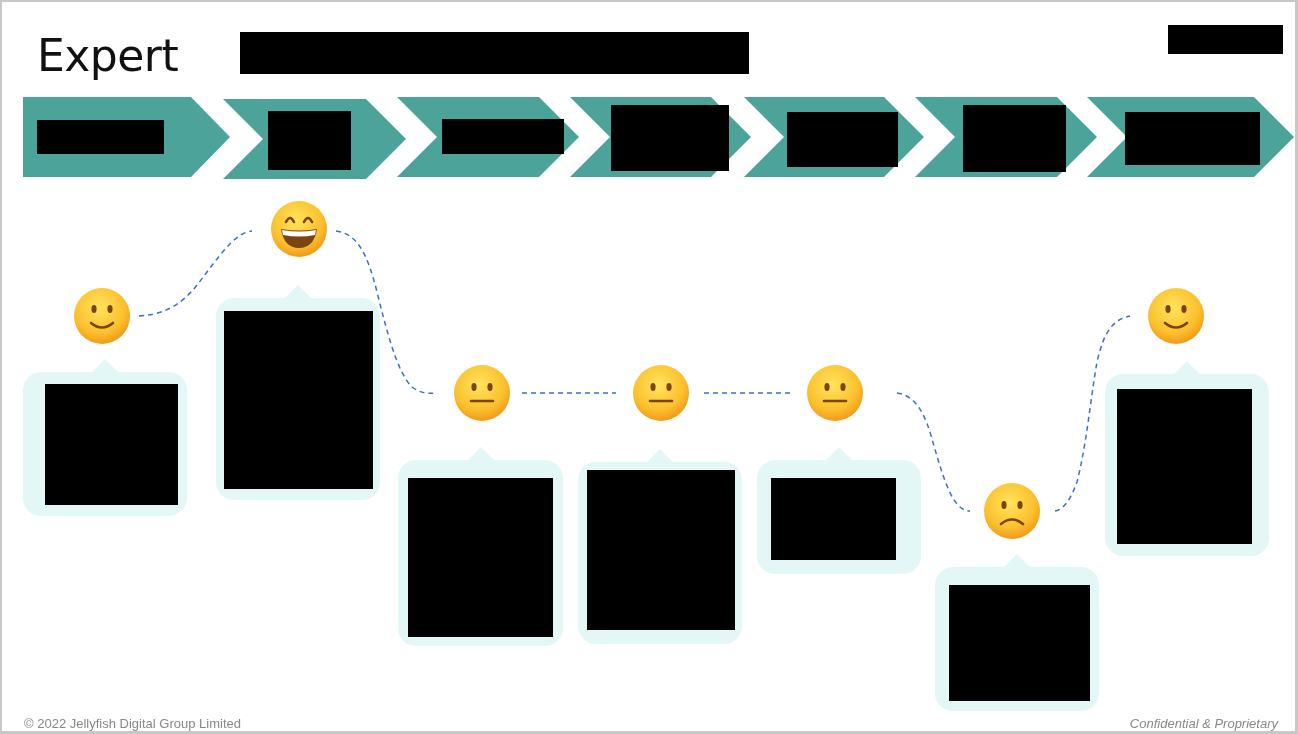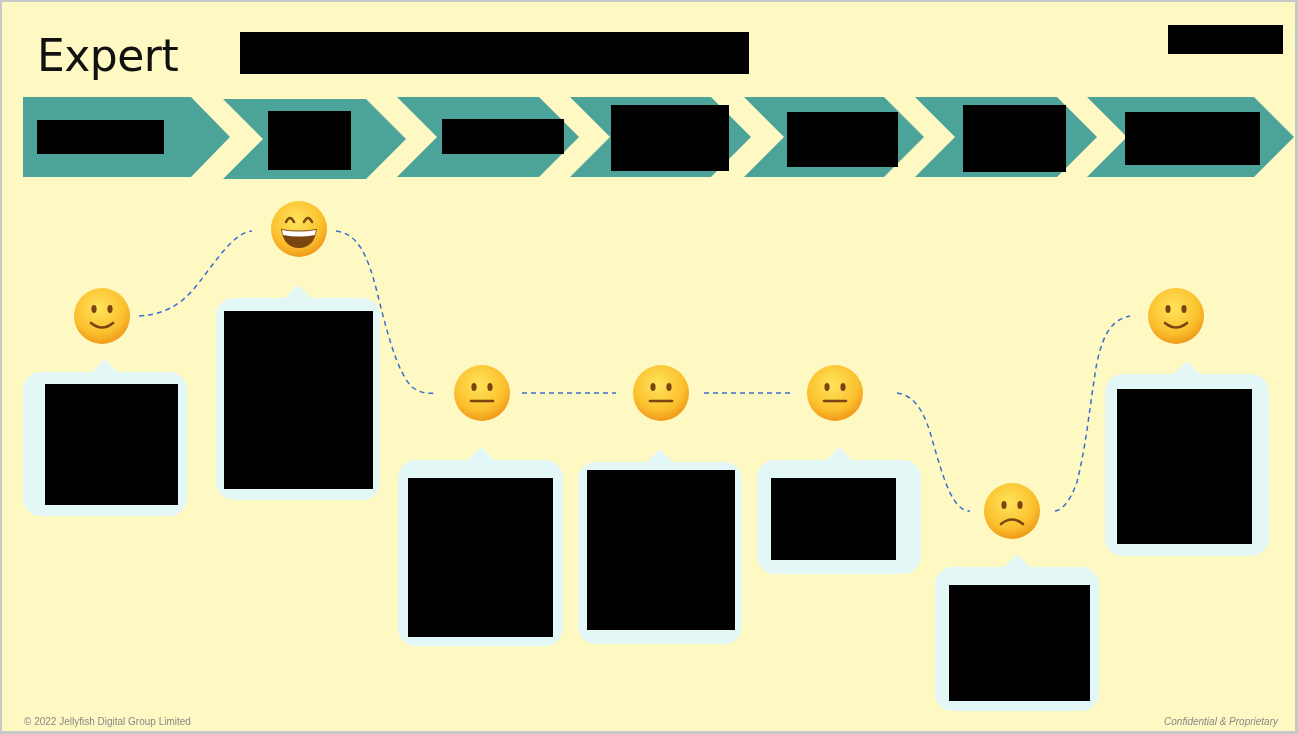--- a/index.html
+++ b/index.html
@@ -1,24 +1,24 @@
 <!DOCTYPE html>
 <html><head>
   <meta charset="utf-8">
   <style>
     html, body { margin: 0; padding: 0; }
     body { width: 1298px; height: 734px; background: #c8c8c8; font-family: "Liberation Sans", sans-serif; }
-    .slide { position: absolute; left: 2px; top: 2px; width: 1293px; height: 729px; background: #fef9c3; overflow: hidden; }
+    .slide { position: absolute; left: 2px; top: 2px; width: 1293px; height: 729px; background: #ffffff; overflow: hidden; }
     .title { position: absolute; left: 35px; top: 28px; font-size: 44px; color: #111; font-family: "DejaVu Sans", sans-serif; letter-spacing: -0.5px; }
     .redact { position: absolute; background: #000; }
     .chev-svg { position: absolute; left: 0; top: 0; }
     .bubble { position: absolute; background: #e4f7f7; border-radius: 18px; }
     .bubble::before { content: ""; position: absolute; top: -13px; left: 50%; margin-left: -14px; width: 0; height: 0; border-left: 14px solid transparent; border-right: 14px solid transparent; border-bottom: 14px solid #e4f7f7; }
     .emoji { position: absolute; width: 58px; height: 58px; }
-    .footer { position: absolute; font-size: 10px; color: #888; top: 714px; }
+    .footer { position: absolute; font-size: 13px; color: #888; top: 714px; }
   </style>
 </head>
 <body>
 
 <div class="slide">
 
   <div class="title">Expert</div>
   <div class="redact" style="left:238px; top:30px; width:509px; height:42px;"></div>
   <div class="redact" style="left:1166px; top:23px; width:115px; height:29px;"></div>
 

